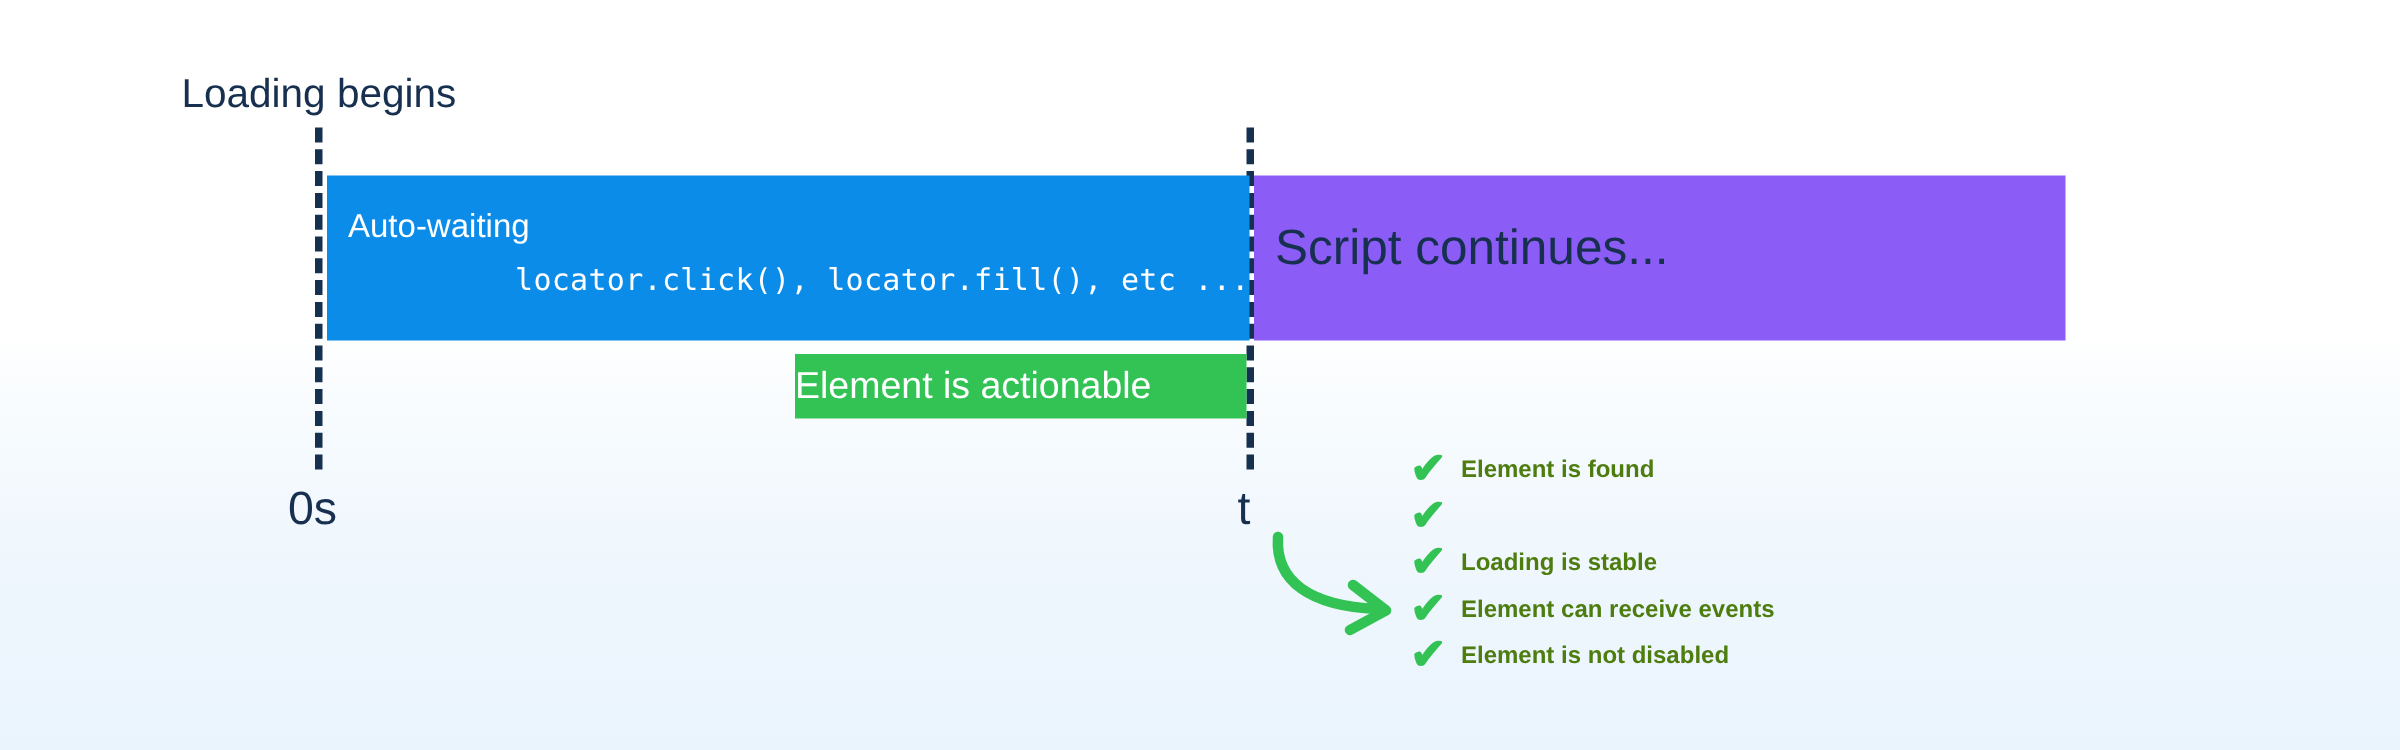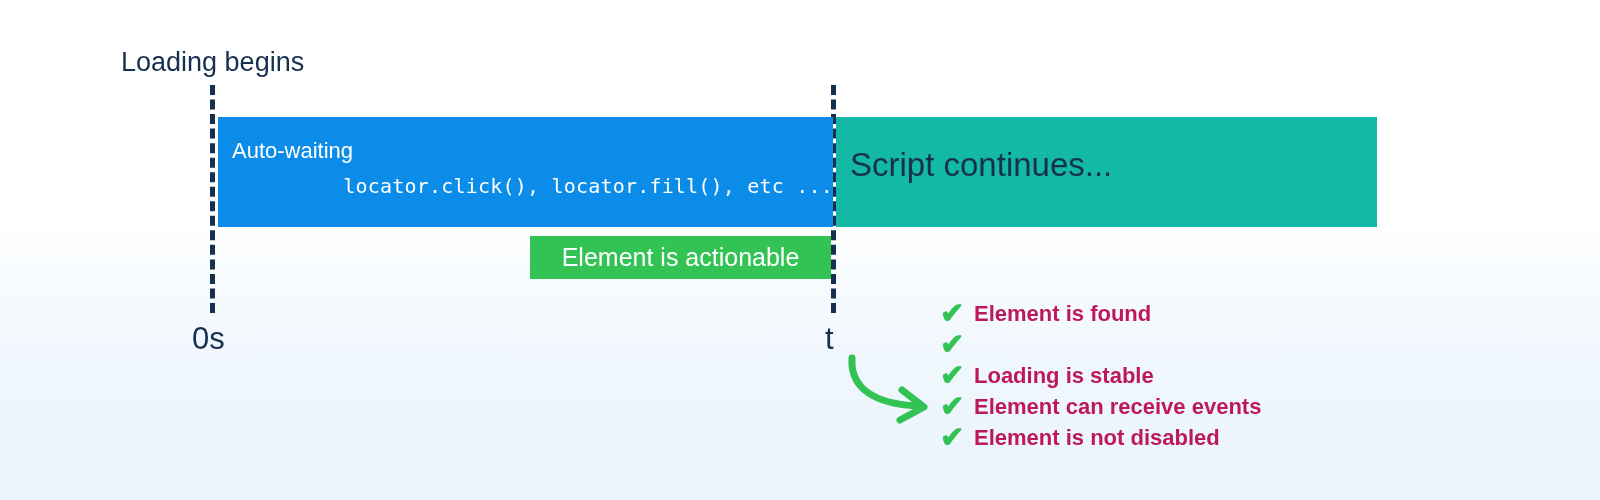--- a/index.html
+++ b/index.html
@@ -71,21 +71,21 @@
     width: 615px;
     height: 110px;
     background: #0c8ce9;
     padding: 14px 0 0 14px;
   }
   #bar-script {
     left: 836px;
     top: 117px;
     width: 541px;
     height: 110px;
-    background: #14b8a6;
+    background: #8b5cf6;
     padding: 14px 0 0 14px;
   }
 
   .bar-title {
     color: #ffffff;
     font-size: 22px;
     line-height: 40px;
     white-space: nowrap;
   }
   .bar-code {
@@ -109,21 +109,21 @@
   #bar-actionable {
     position: absolute;
     left: 530px;
     top: 236px;
     width: 301px;
     height: 43px;
     background: #33c355;
     color: #ffffff;
     font-size: 25px;
     line-height: 43px;
-    text-align: center;
+    text-align: left;
     white-space: nowrap;
     box-sizing: border-box;
   }
 
   
   #checklist {
     position: absolute;
     left: 940px;
     top: 298px;
     display: flex;
@@ -136,22 +136,22 @@
   }
   .check-icon {
     width: 34px;
     color: #33c355;
     font-size: 29px;
     line-height: 31px;
     font-weight: bold;
     flex: 0 0 34px;
   }
   .check-text {
-    color: #be185d;
-    font-size: 22px;
+    color: #4d7c0f;
+    font-size: 16px;
     line-height: 31px;
     font-weight: bold;
     white-space: nowrap;
   }
 
   
   #curve-arrow {
     position: absolute;
     left: 826px;
     top: 352px;

